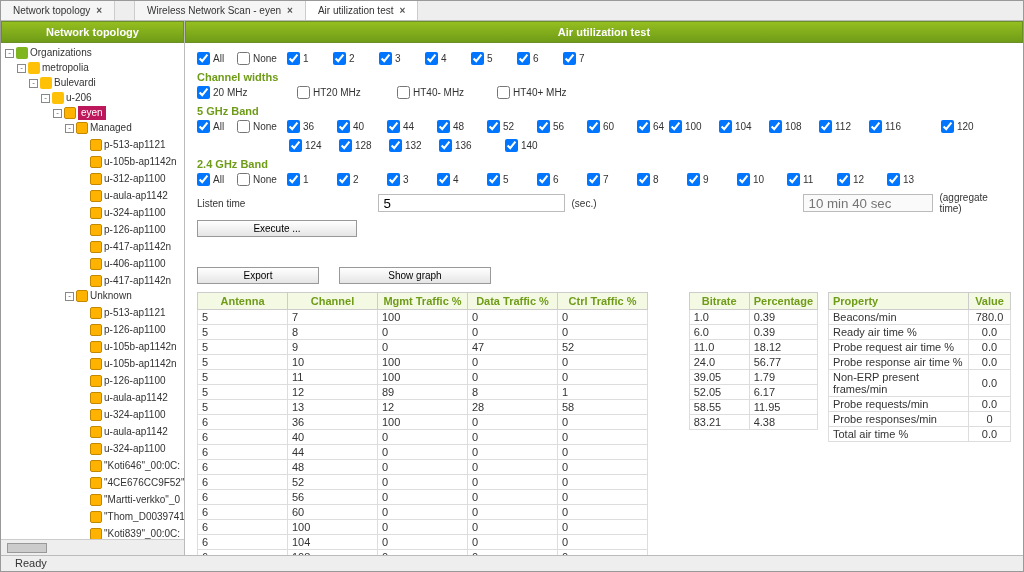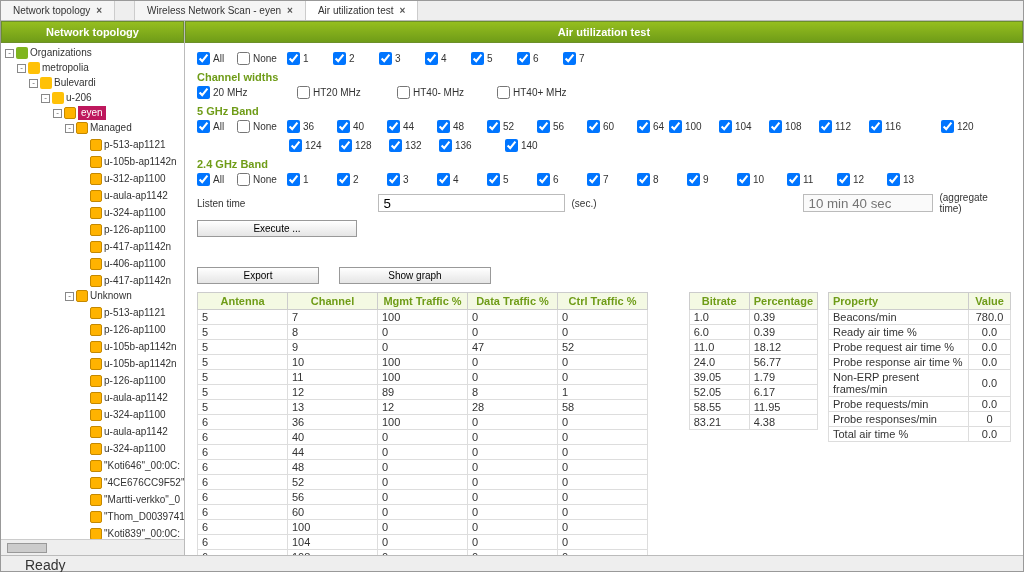--- a/index.html
+++ b/index.html
@@ -38,21 +38,21 @@
   table { border-collapse: collapse; font-size: 11px; }
   th { background: #f4f9e3; color: #6f9c18; border: 1px solid #ccc; padding: 2px 4px; font-weight: bold; text-align: center; }
   td { border: 1px solid #ddd; padding: 1px 4px; }
   .t1 { flex: 1; }
   .t1 th, .t1 td { width: 90px; }
   .t1 td { text-align: left; }
   .t2 th, .t2 td { width: 60px; }
   .t2 td { text-align: left; }
   .t3 th:nth-child(1), .t3 td:nth-child(1) { width: 140px; text-align: left; }
   .t3 th:nth-child(2), .t3 td:nth-child(2) { width: 42px; text-align: center; }
-  .statusbar { height: 16px; background: #eee; border-top: 1px solid #bbb; font-size: 14px; padding: 1px 24px; }
+  .statusbar { height: 16px; background: #eee; border-top: 1px solid #bbb; font-size: 11px; padding: 1px 14px; }
   .hscroll { height: 16px; background: #eee; border-top: 1px solid #ccc; display: flex; align-items: center; }
   .hscroll .thumb { width: 40px; height: 10px; background: #ccc; border: 1px solid #999; margin-left: 6px; }
 </style>
 </head>
 <body>
 
 <div class="app">
   <div class="tabs">
     <div class="tab">
       <span>Network topology</span>

